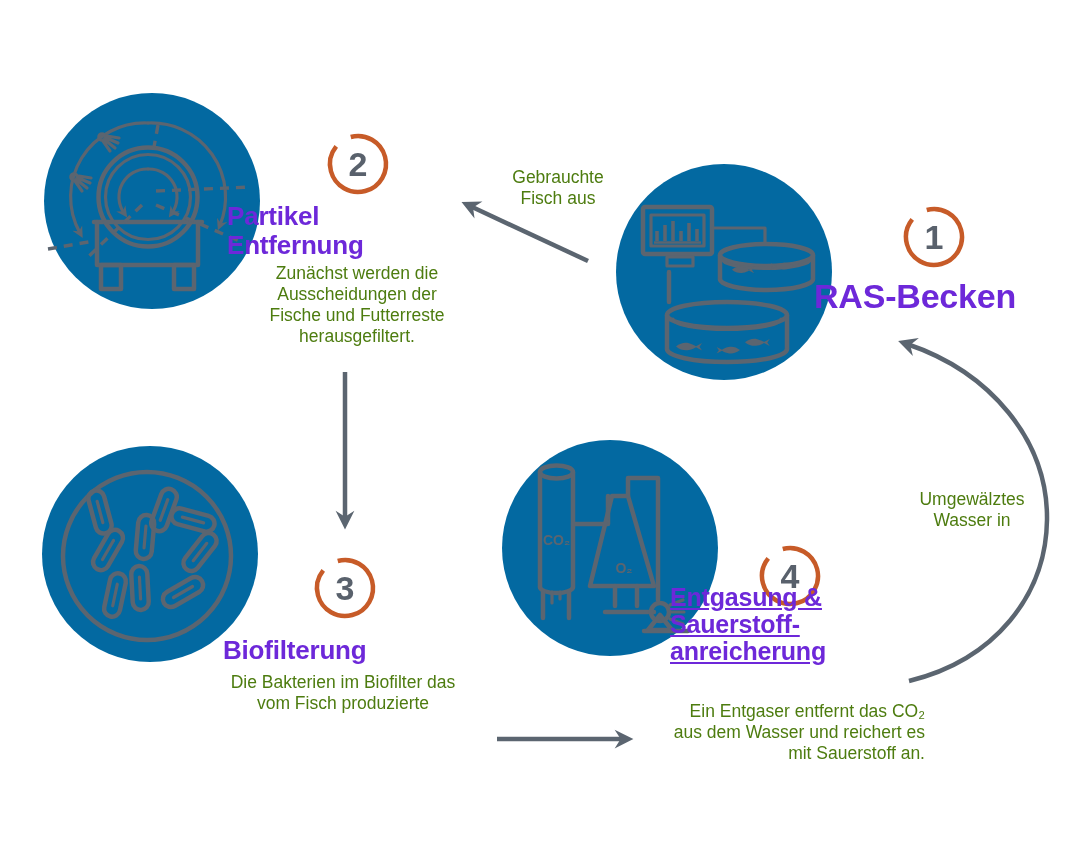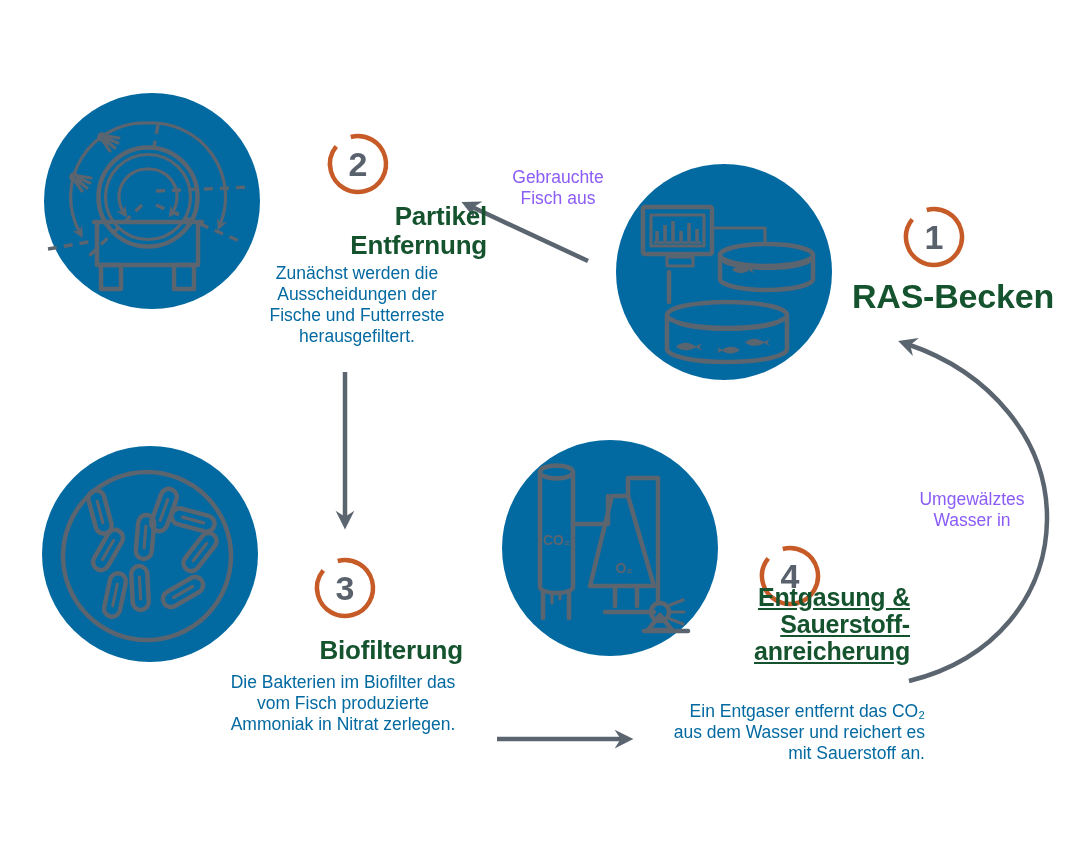--- a/index.html
+++ b/index.html
@@ -5,36 +5,36 @@
   html,body{margin:0;padding:0;background:#ffffff;}
   .canvas{
     position:relative;width:1080px;height:841px;background:#ffffff;
     font-family:"Liberation Sans","DejaVu Sans",sans-serif;overflow:hidden;
   }
   .bubble{position:absolute;width:216px;height:216px;border-radius:50%;background:#0369a1;}
   .bubble svg{position:absolute;left:0;top:0;}
   .arrow-layer{position:absolute;left:0;top:0;pointer-events:none;}
   .badge{position:absolute;width:70px;height:70px;}
   .step-title{
-    position:absolute;color:#14532d;font-weight:bold;text-align:right;
+    position:absolute;color:#6d28d9;font-weight:bold;text-align:left;
     letter-spacing:-0.2px;
   }
   .t2{left:227px;top:202px;width:260px;font-size:26px;line-height:29px;}
   .t1{left:814px;top:281px;width:240px;font-size:34px;line-height:30px;}
   .t3{left:223px;top:636px;width:240px;font-size:26px;line-height:29px;}
   .t4{left:670px;top:584px;width:240px;font-size:25px;line-height:27px;text-decoration:underline;}
   .step-desc{
-    position:absolute;color:#0369a1;text-align:center;
+    position:absolute;color:#4d7c0f;text-align:center;
     font-size:17.5px;line-height:21px;
   }
   .d2{left:227px;top:263px;width:260px;}
   .d3{left:218px;top:672px;width:250px;}
   .d4{left:655px;top:701px;width:270px;text-align:right;}
   .flow-label{
-    position:absolute;color:#8b5cf6;text-align:center;
+    position:absolute;color:#4d7c0f;text-align:center;
     font-size:17.5px;line-height:21px;
   }
   .fl-used{left:478px;top:167px;width:160px;}
   .fl-recirc{left:892px;top:489px;width:160px;}
   .ic{stroke:#5B6570;fill:none;stroke-width:4.5;stroke-linecap:round;stroke-linejoin:round;}
   .ic-thin{stroke:#5B6570;fill:none;stroke-width:3.2;stroke-linecap:round;stroke-linejoin:round;}
   .ic-dash{stroke:#5B6570;fill:none;stroke-width:3.4;stroke-dasharray:9 7;stroke-linecap:butt;}
   .ic-fill{fill:#5B6570;stroke:none;}
   .ic-text{fill:#5B6570;font-family:"Liberation Sans",sans-serif;font-weight:bold;}
 </style>
@@ -248,21 +248,20 @@
     <div>Zunächst werden die</div>
     <div>Ausscheidungen der</div>
     <div>Fische und Futterreste</div>
     <div>herausgefiltert.</div>
   </div>
 
   <div class="step-title t3">Biofilterung</div>
   <div class="step-desc d3">
     <div>Die Bakterien im Biofilter das</div>
     <div>vom Fisch produzierte</div>
-    <div>Ammoniak in Nitrat zerlegen.</div>
   </div>
 
   <div class="step-title t4">
     <div>Entgasung &amp;</div>
     <div>Sauerstoff-</div>
     <div>anreicherung</div>
   </div>
   <div class="step-desc d4">
     <div>Ein Entgaser entfernt das CO₂</div>
     <div>aus dem Wasser und reichert es</div>

